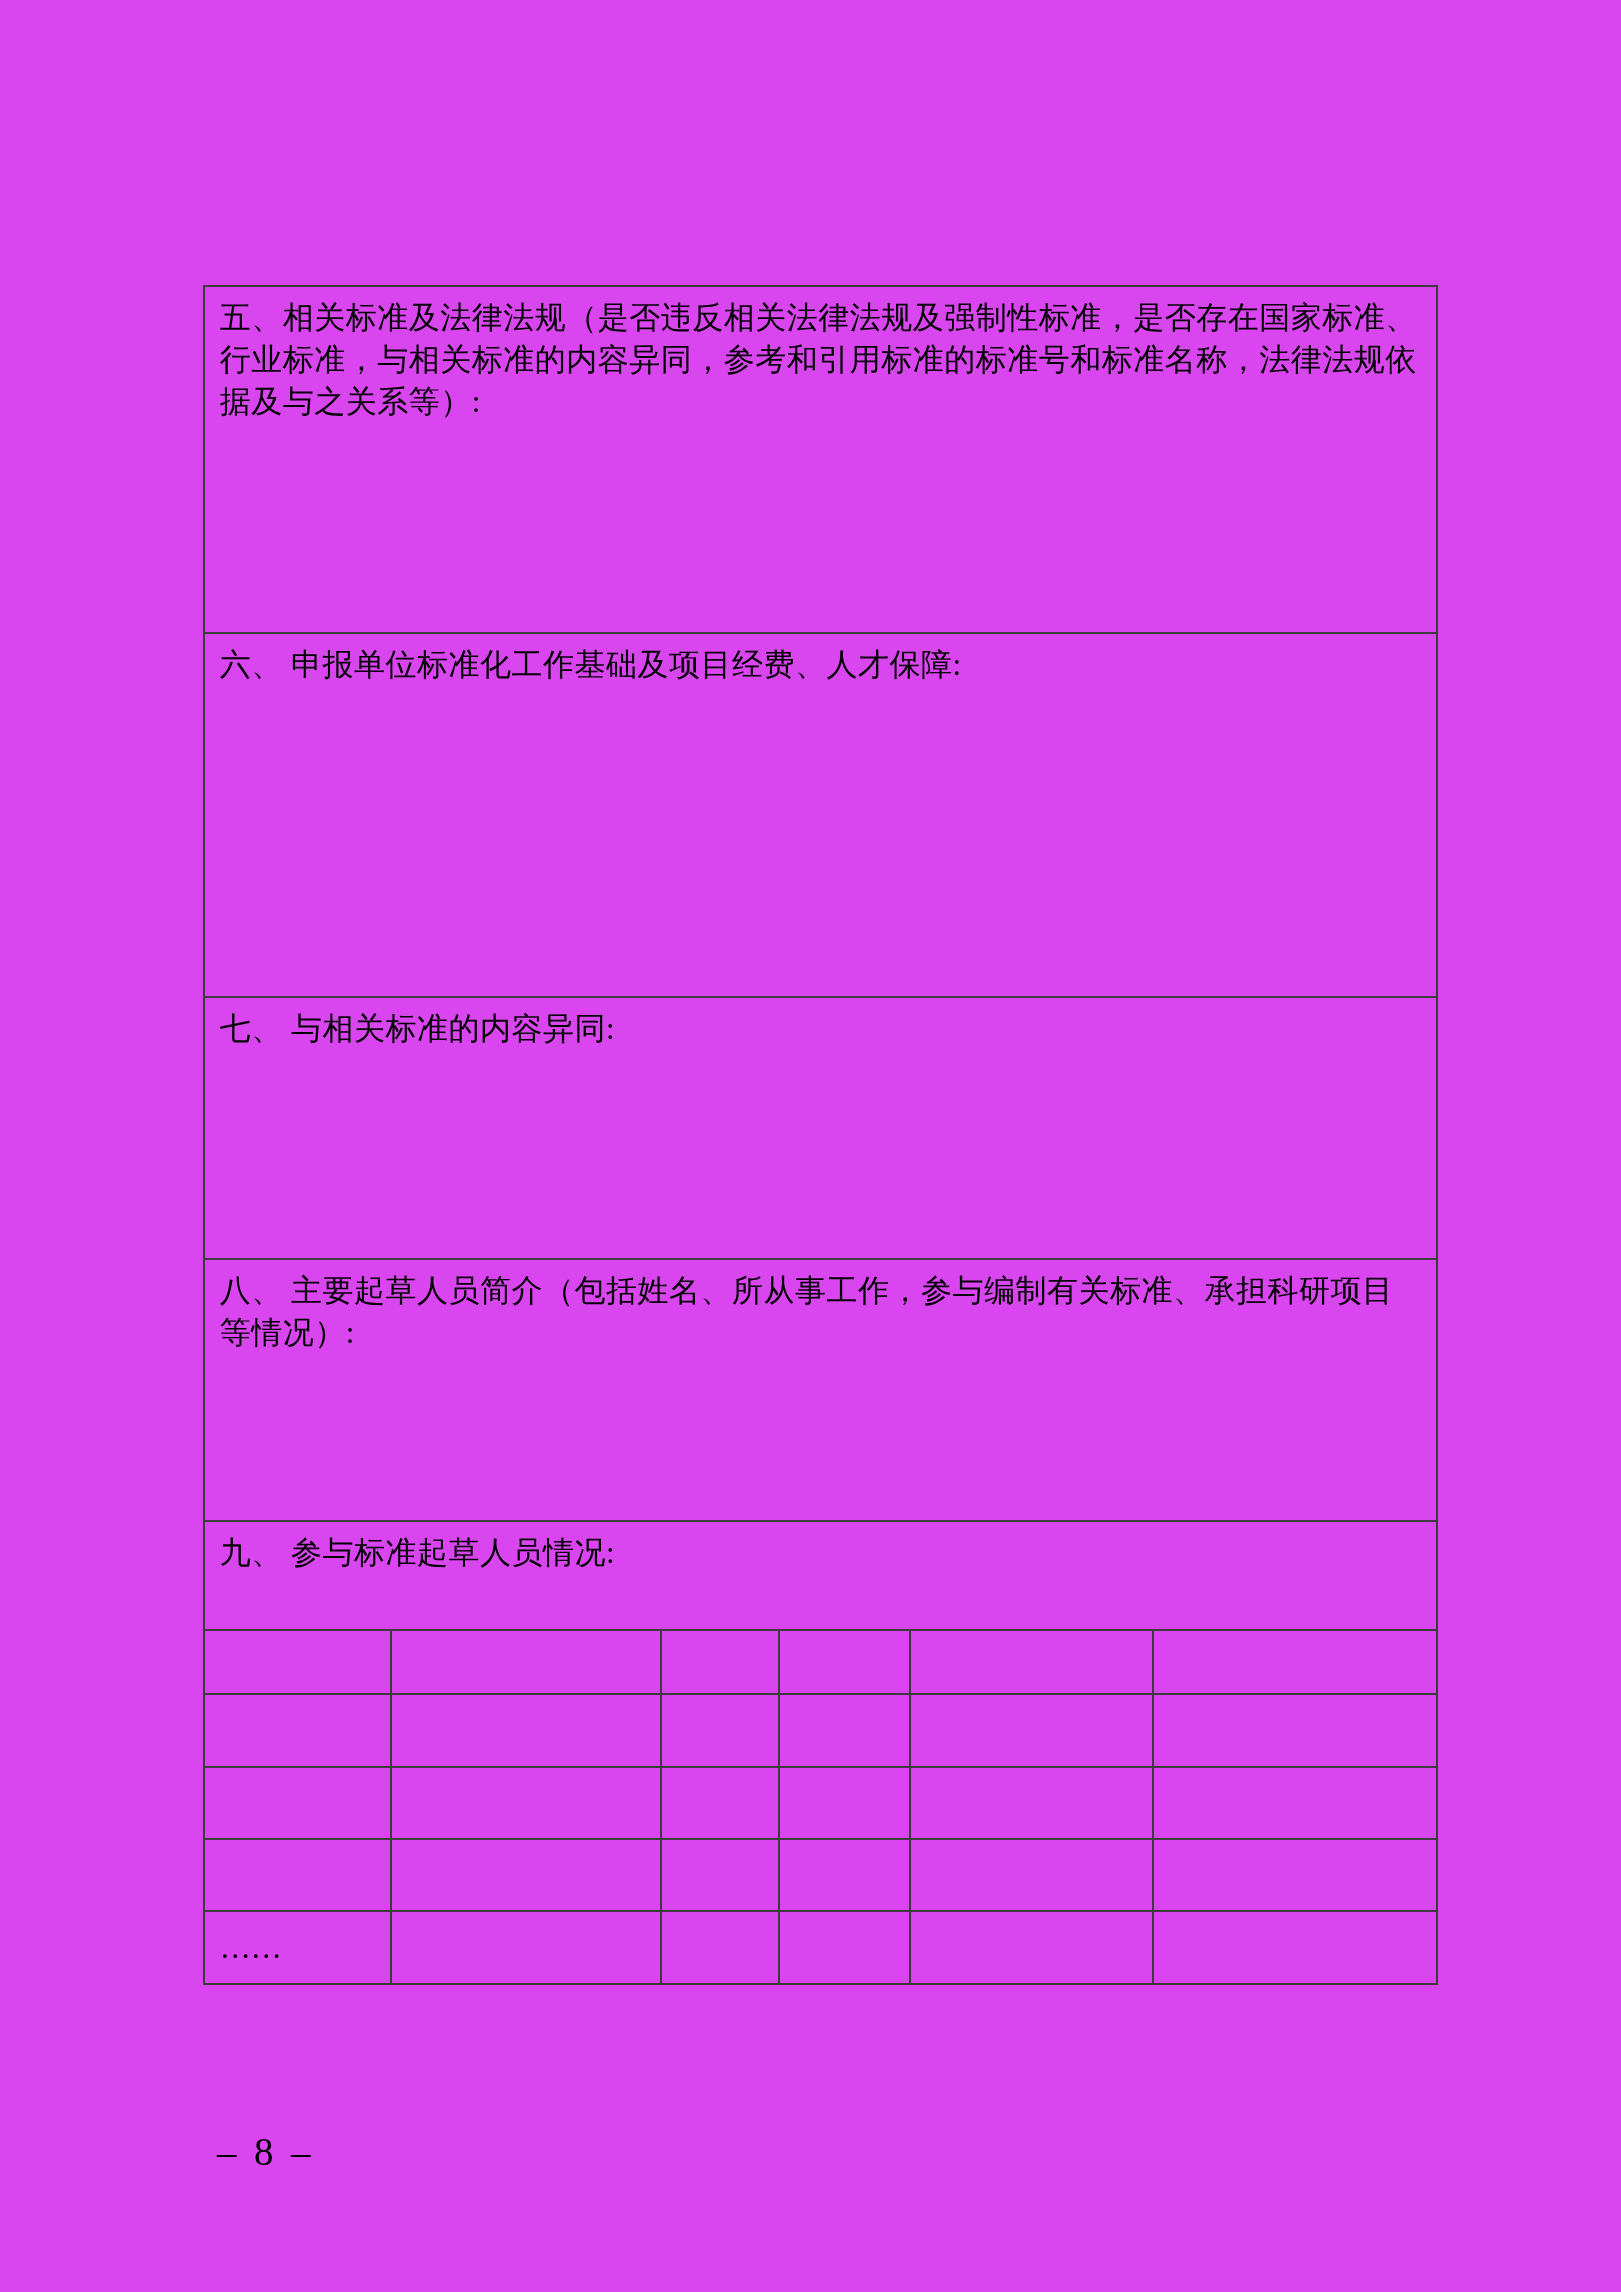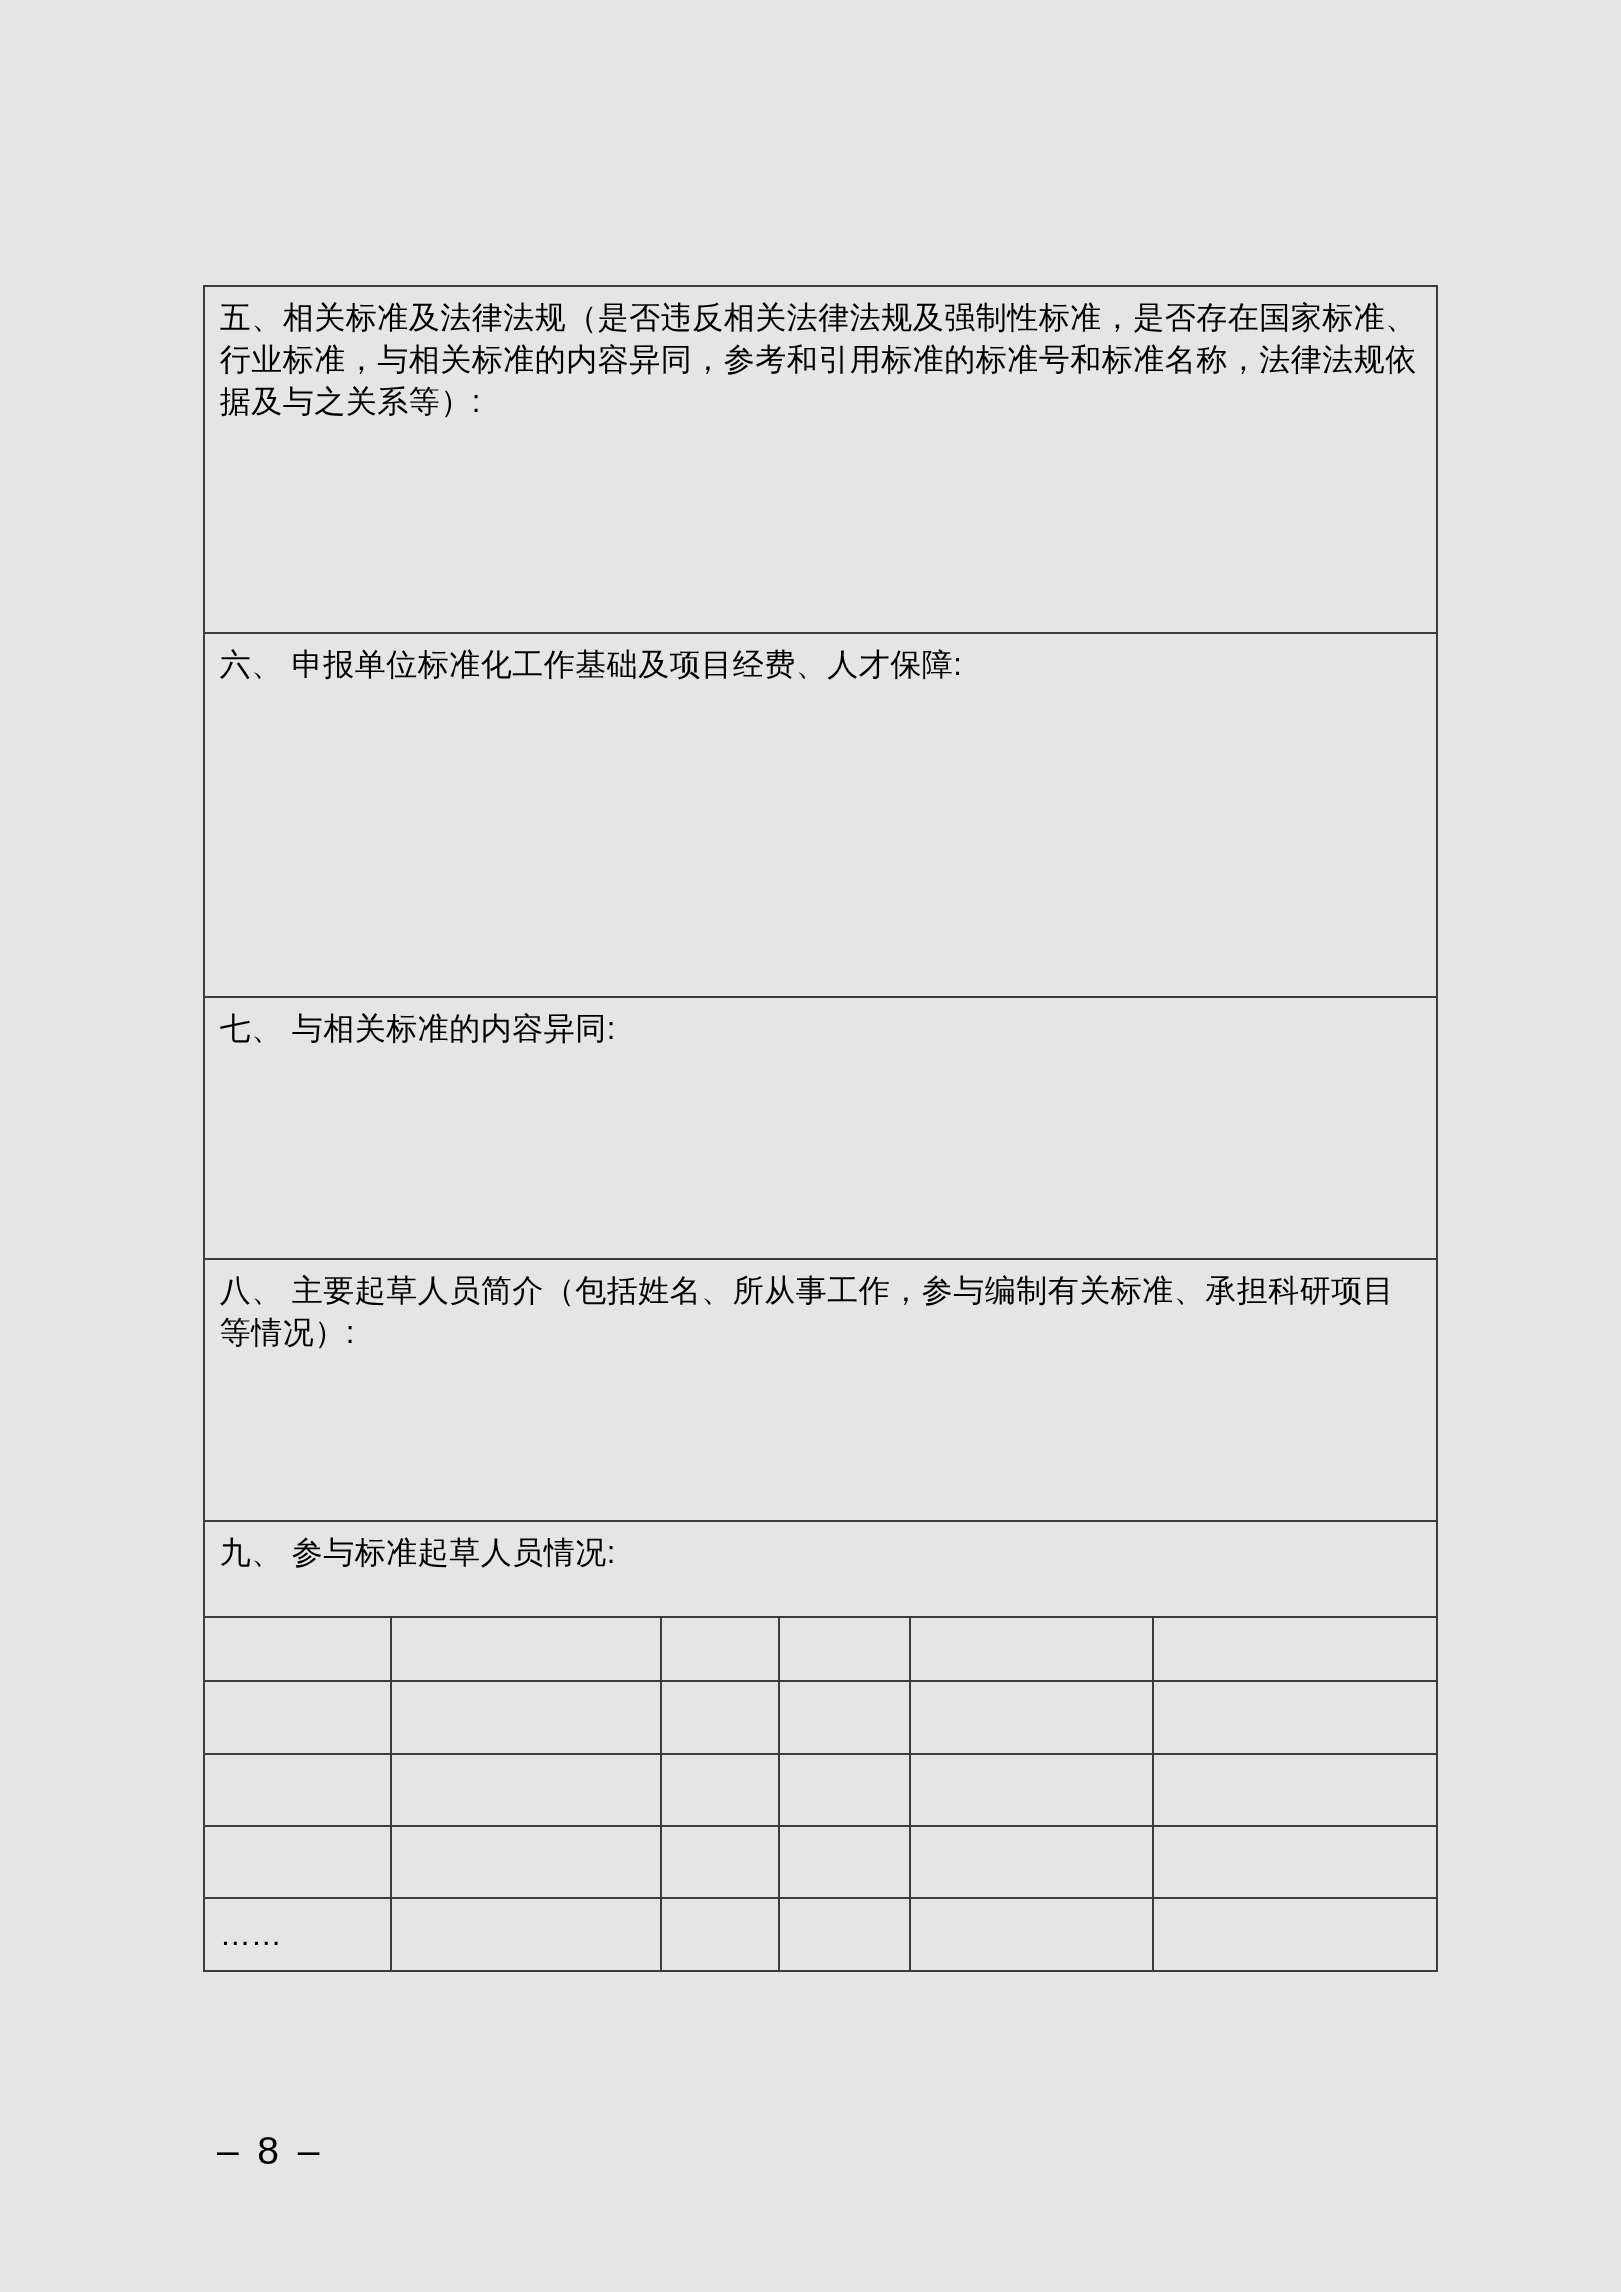--- a/index.html
+++ b/index.html
@@ -4,22 +4,22 @@
 <style>
   html, body {
     margin: 0;
     padding: 0;
     background: #ffffff;
   }
   .page {
     position: relative;
     width: 1621px;
     height: 2293px;
-    background: #e5e5e5;
-    font-family: Liberation Sans, sans-serif;
+    background: #d946ef;
+    font-family: Liberation Serif, serif;
     color: #000000;
     overflow: hidden;
   }
   table.form {
     position: absolute;
     left: 203px;
     top: 285px;
     width: 1233px;
     border-collapse: collapse;
     table-layout: fixed;
@@ -87,21 +87,21 @@
     </tr>
 
     <tr style="height:262px">
       <td class="section-cell" colspan="6">七、 与相关标准的内容异同:</td>
     </tr>
 
     <tr style="height:262px">
       <td class="section-cell" colspan="6">八、 主要起草人员简介（包括姓名、所从事工作，参与编制有关标准、承担科研项目等情况）:</td>
     </tr>
 
-    <tr style="height:96px">
+    <tr style="height:109px">
       <td class="section-cell" colspan="6">九、 参与标准起草人员情况:</td>
     </tr>
 
 
     <tr style="height:64px">
       <td class="blank-cell"></td>
       <td class="blank-cell"></td>
       <td class="blank-cell"></td>
       <td class="blank-cell"></td>
       <td class="blank-cell"></td>

